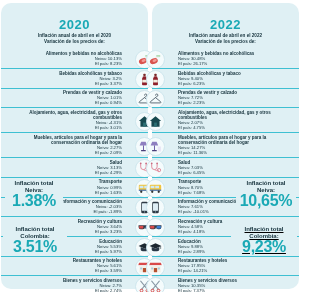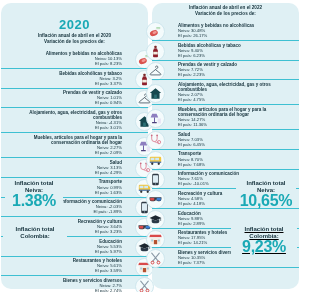--- a/index.html
+++ b/index.html
@@ -287,24 +287,26 @@
           </div>
         </div>
       </div>
 
     <div class="totbox" id="tot-neiva-2020">
       <div class="totlbl">Inflación total Neiva:</div>
       <div class="totval">1.38%</div>
     </div>
     <div class="totbox" id="tot-col-2020">
       <div class="totlbl">Inflación total Colombia:</div>
+      <div class="totval">3.51%</div>
     </div>
   </div>
 
   <div class="panel" id="panel-2022">
+    <div class="yr">2022</div>
     <div class="sub">Inflación anual de abril en el 2022</div>
     <div class="sub" style="margin-top:0">Variación de los precios de:</div>
 
     <div class="rows" id="rows-2022">
         <div class="row">
           <div class="icon">
             <svg width="13" height="13" viewBox="0 0 24 24">
               <ellipse cx="9" cy="15" rx="7.5" ry="5" fill="#d9534f" transform="rotate(-20 9 15)"></ellipse>
               <ellipse cx="10.5" cy="14" rx="4" ry="2.4" fill="#f29b96" transform="rotate(-20 10.5 14)"></ellipse>
               <rect x="13" y="4" width="8" height="3" rx="1.5" fill="#9fd4a0"></rect>

